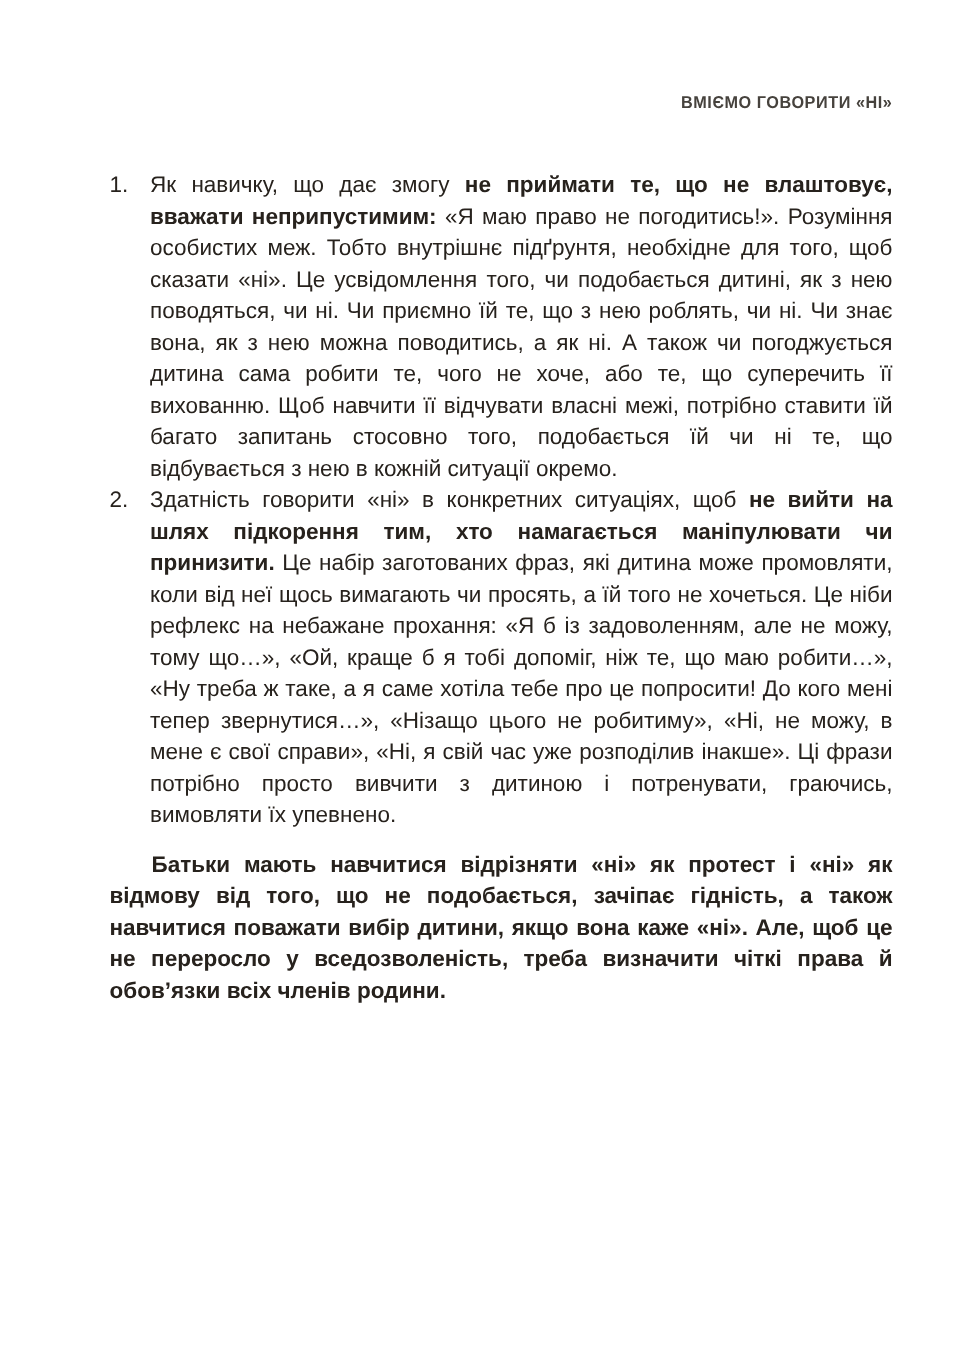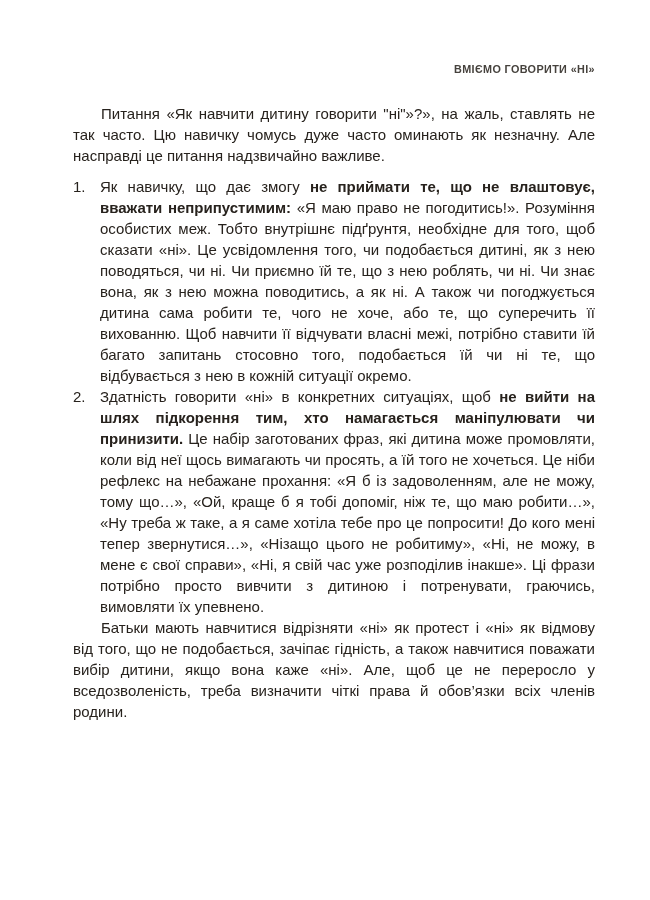--- a/index.html
+++ b/index.html
@@ -28,21 +28,21 @@
     position: absolute;
     left: 73px;
     top: 103px;
     width: 522px;
     font-size: 15px;
     line-height: 21px;
     text-align: justify;
   }
   .para { margin: 0; text-indent: 28px; }
   .mt { margin-top: 10px; }
-  .mt-sm { margin-top: 0; }
+  .mt-sm { margin-top: 12px; font-weight: bold; }
   .list-item { display: flex; align-items: flex-start; }
   .list-item.first { margin-top: 10px; }
   .num { flex: none; width: 27px; text-align: left; }
   .li-text { flex: 1; text-align: justify; }
   .li-text b { font-weight: 700; }
   .page-number {
     position: absolute;
     top: 810px;
     right: 78px;
     font-family: "DejaVu Serif", serif;
@@ -53,21 +53,20 @@
 </style>
 </head>
 <body>
 
 <div class="page">
 
   <div class="running-head">ВМІЄМО ГОВОРИТИ «НІ»</div>
 
   <div class="content">
 
-    <p class="para">Питання «Як навчити дитину говорити "ні"»?», на жаль, ставлять не так часто. Цю навичку чомусь дуже часто оминають як незначну. Але насправді це питання надзвичайно важливе.</p>
 
 
     <div class="list-item first">
       <span class="num">1.</span>
       <div class="li-text"><span>Як навичку, що дає змогу </span><b>не приймати те, що не влаштовує, вважати неприпустимим:</b><span> «Я маю право не погодитись!». Розуміння особистих меж. Тобто внутрішнє підґрунтя, необхідне для того, щоб сказати «ні». Це усвідомлення того, чи подобається дитині, як з нею поводяться, чи ні. Чи приємно їй те, що з нею роблять, чи ні. Чи знає вона, як з нею можна поводитись, а як ні. А також чи погоджується дитина сама робити те, чого не хоче, або те, що суперечить її вихованню. Щоб навчити її відчувати власні межі, потрібно ставити їй багато запитань стосовно того, подобається їй чи ні те, що відбувається з нею в кожній ситуації окремо.</span></div>
     </div>
 
     <div class="list-item">
       <span class="num">2.</span>
       <div class="li-text"><span>Здатність говорити «ні» в конкретних ситуаціях, щоб </span><b>не вийти на шлях підкорення тим, хто намагається маніпулювати чи принизити.</b><span> Це набір заготованих фраз, які дитина може промовляти, коли від неї щось вимагають чи просять, а їй того не хочеться. Це ніби рефлекс на небажане прохання: «Я б із задоволенням, але не можу, тому що…», «Ой, краще б я тобі допоміг, ніж те, що маю робити…», «Ну треба ж таке, а я саме хотіла тебе про це попросити! До кого мені тепер звернутися…», «Нізащо цього не робитиму», «Ні, не можу, в мене є свої справи», «Ні, я свій час уже розподілив інакше». Ці фрази потрібно просто вивчити з дитиною і потренувати, граючись, вимовляти їх упевнено.</span></div>

